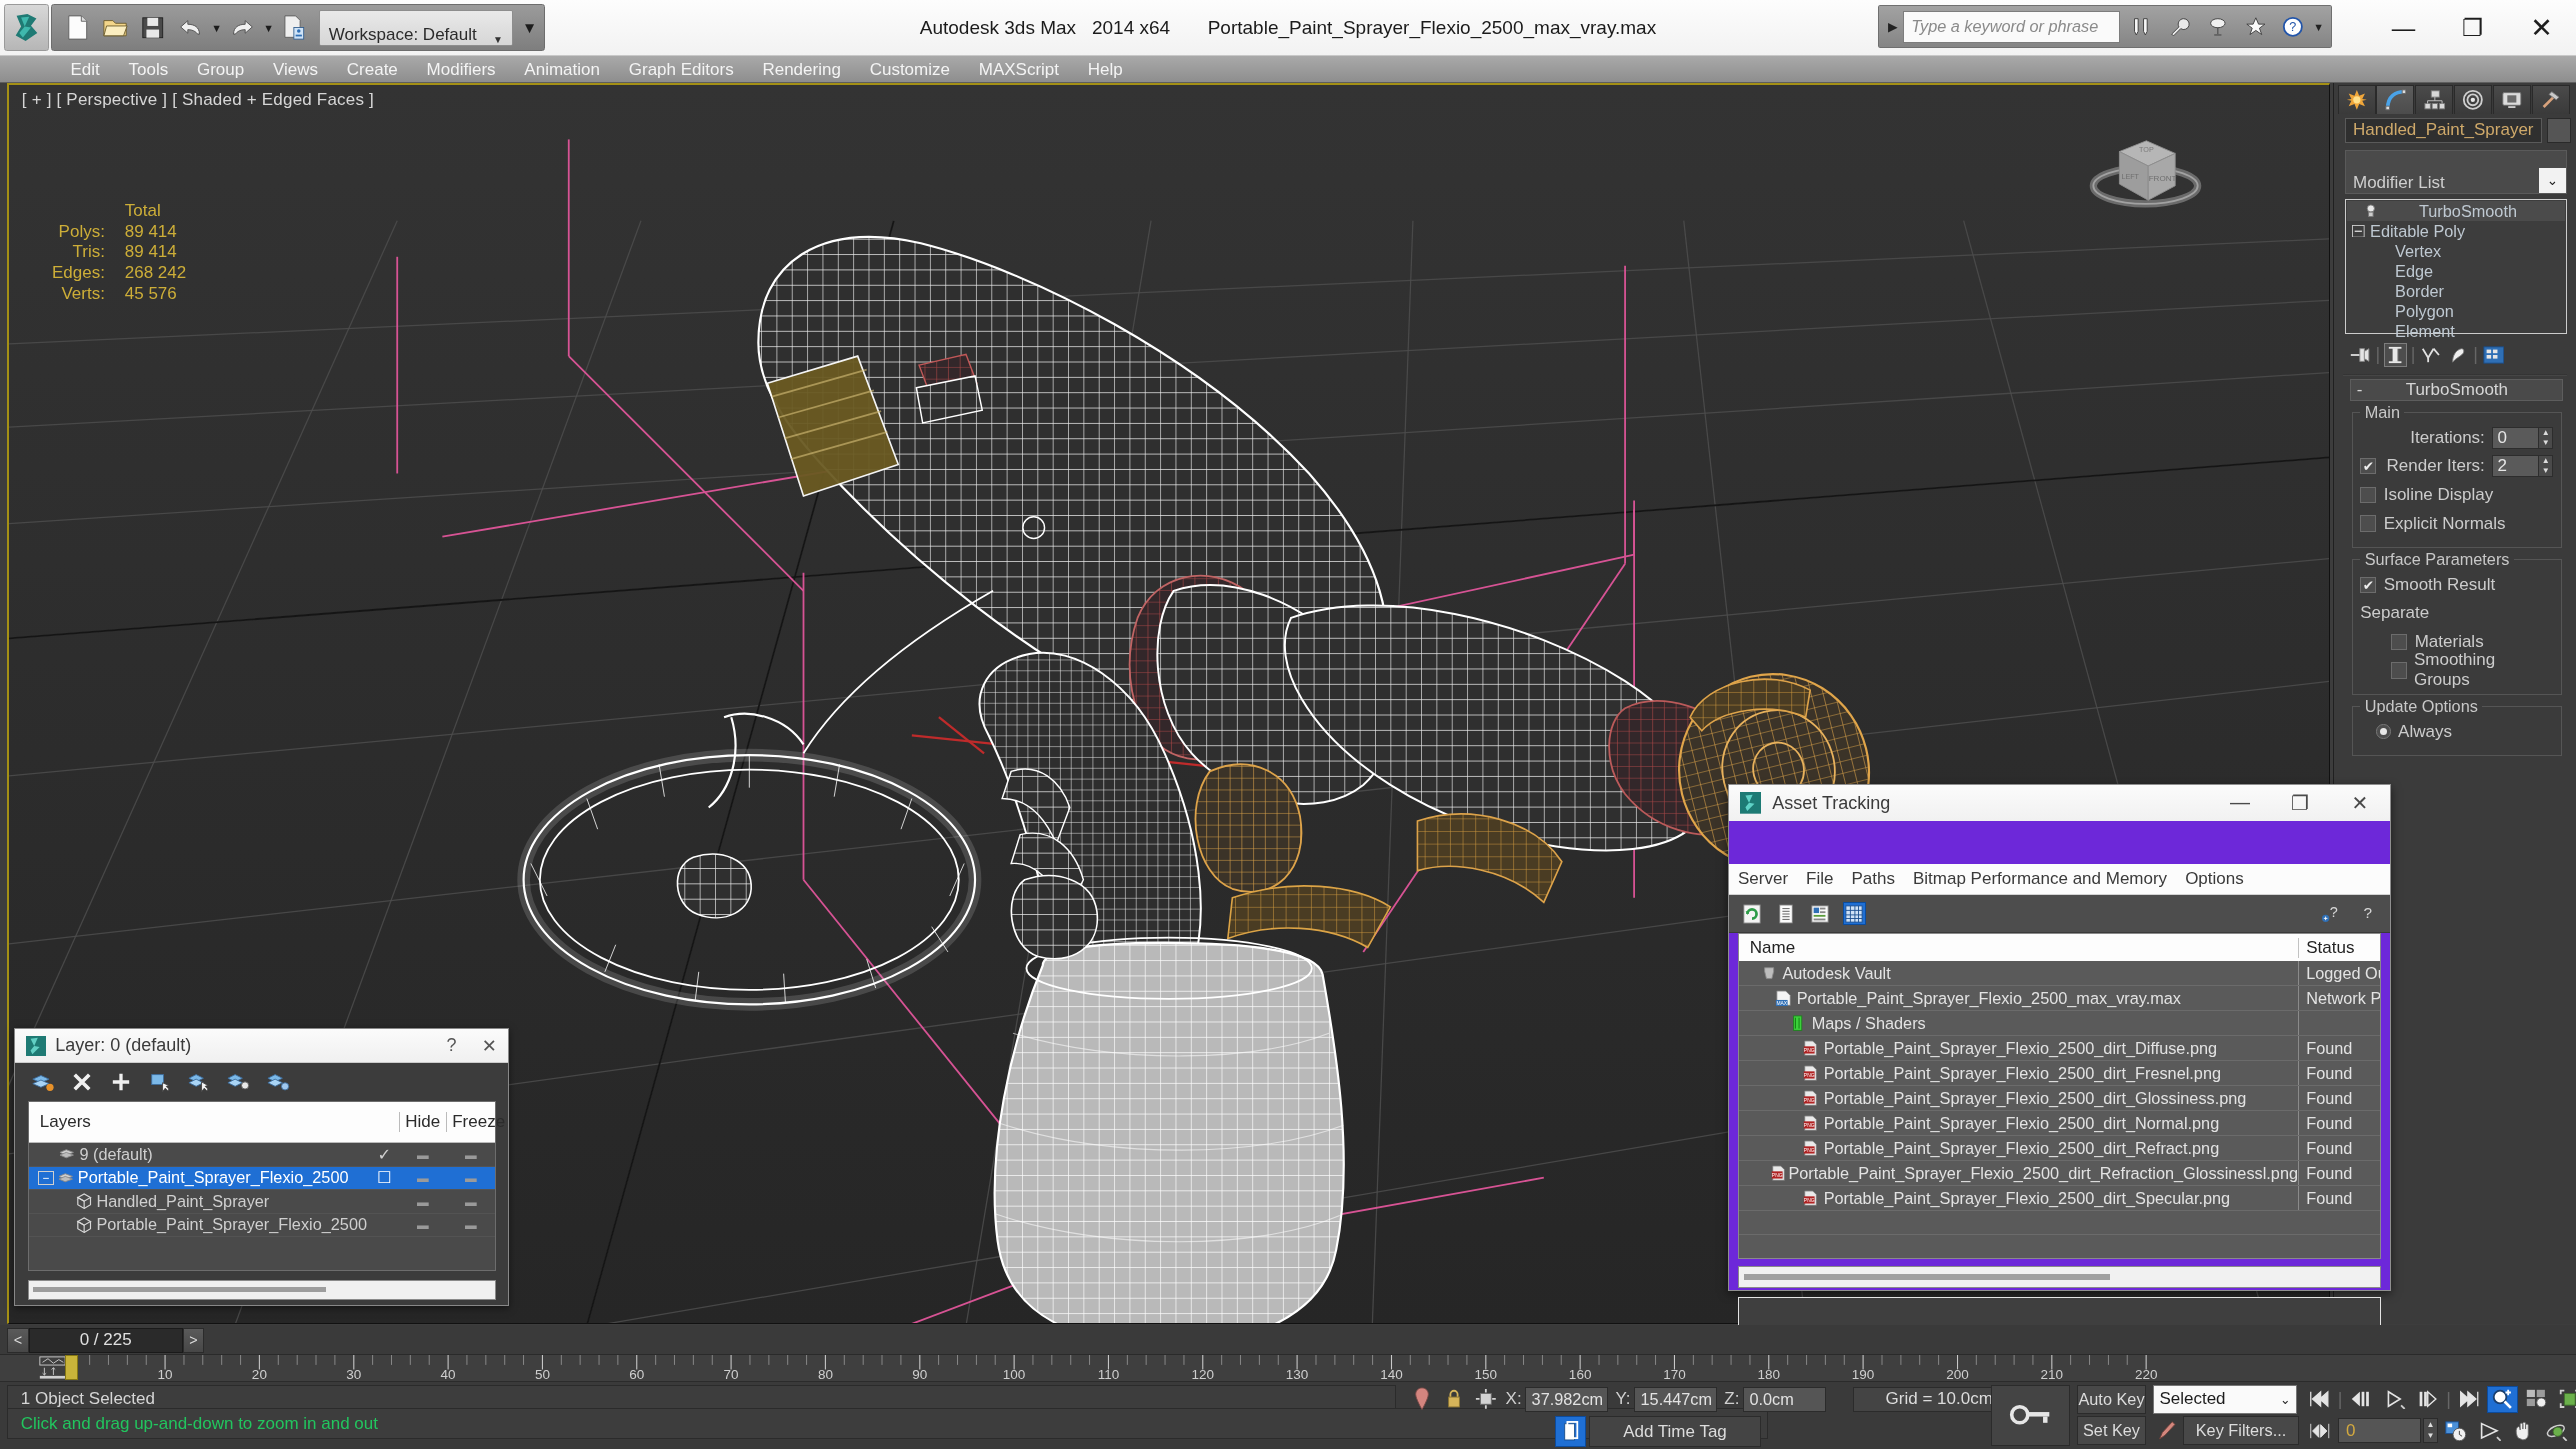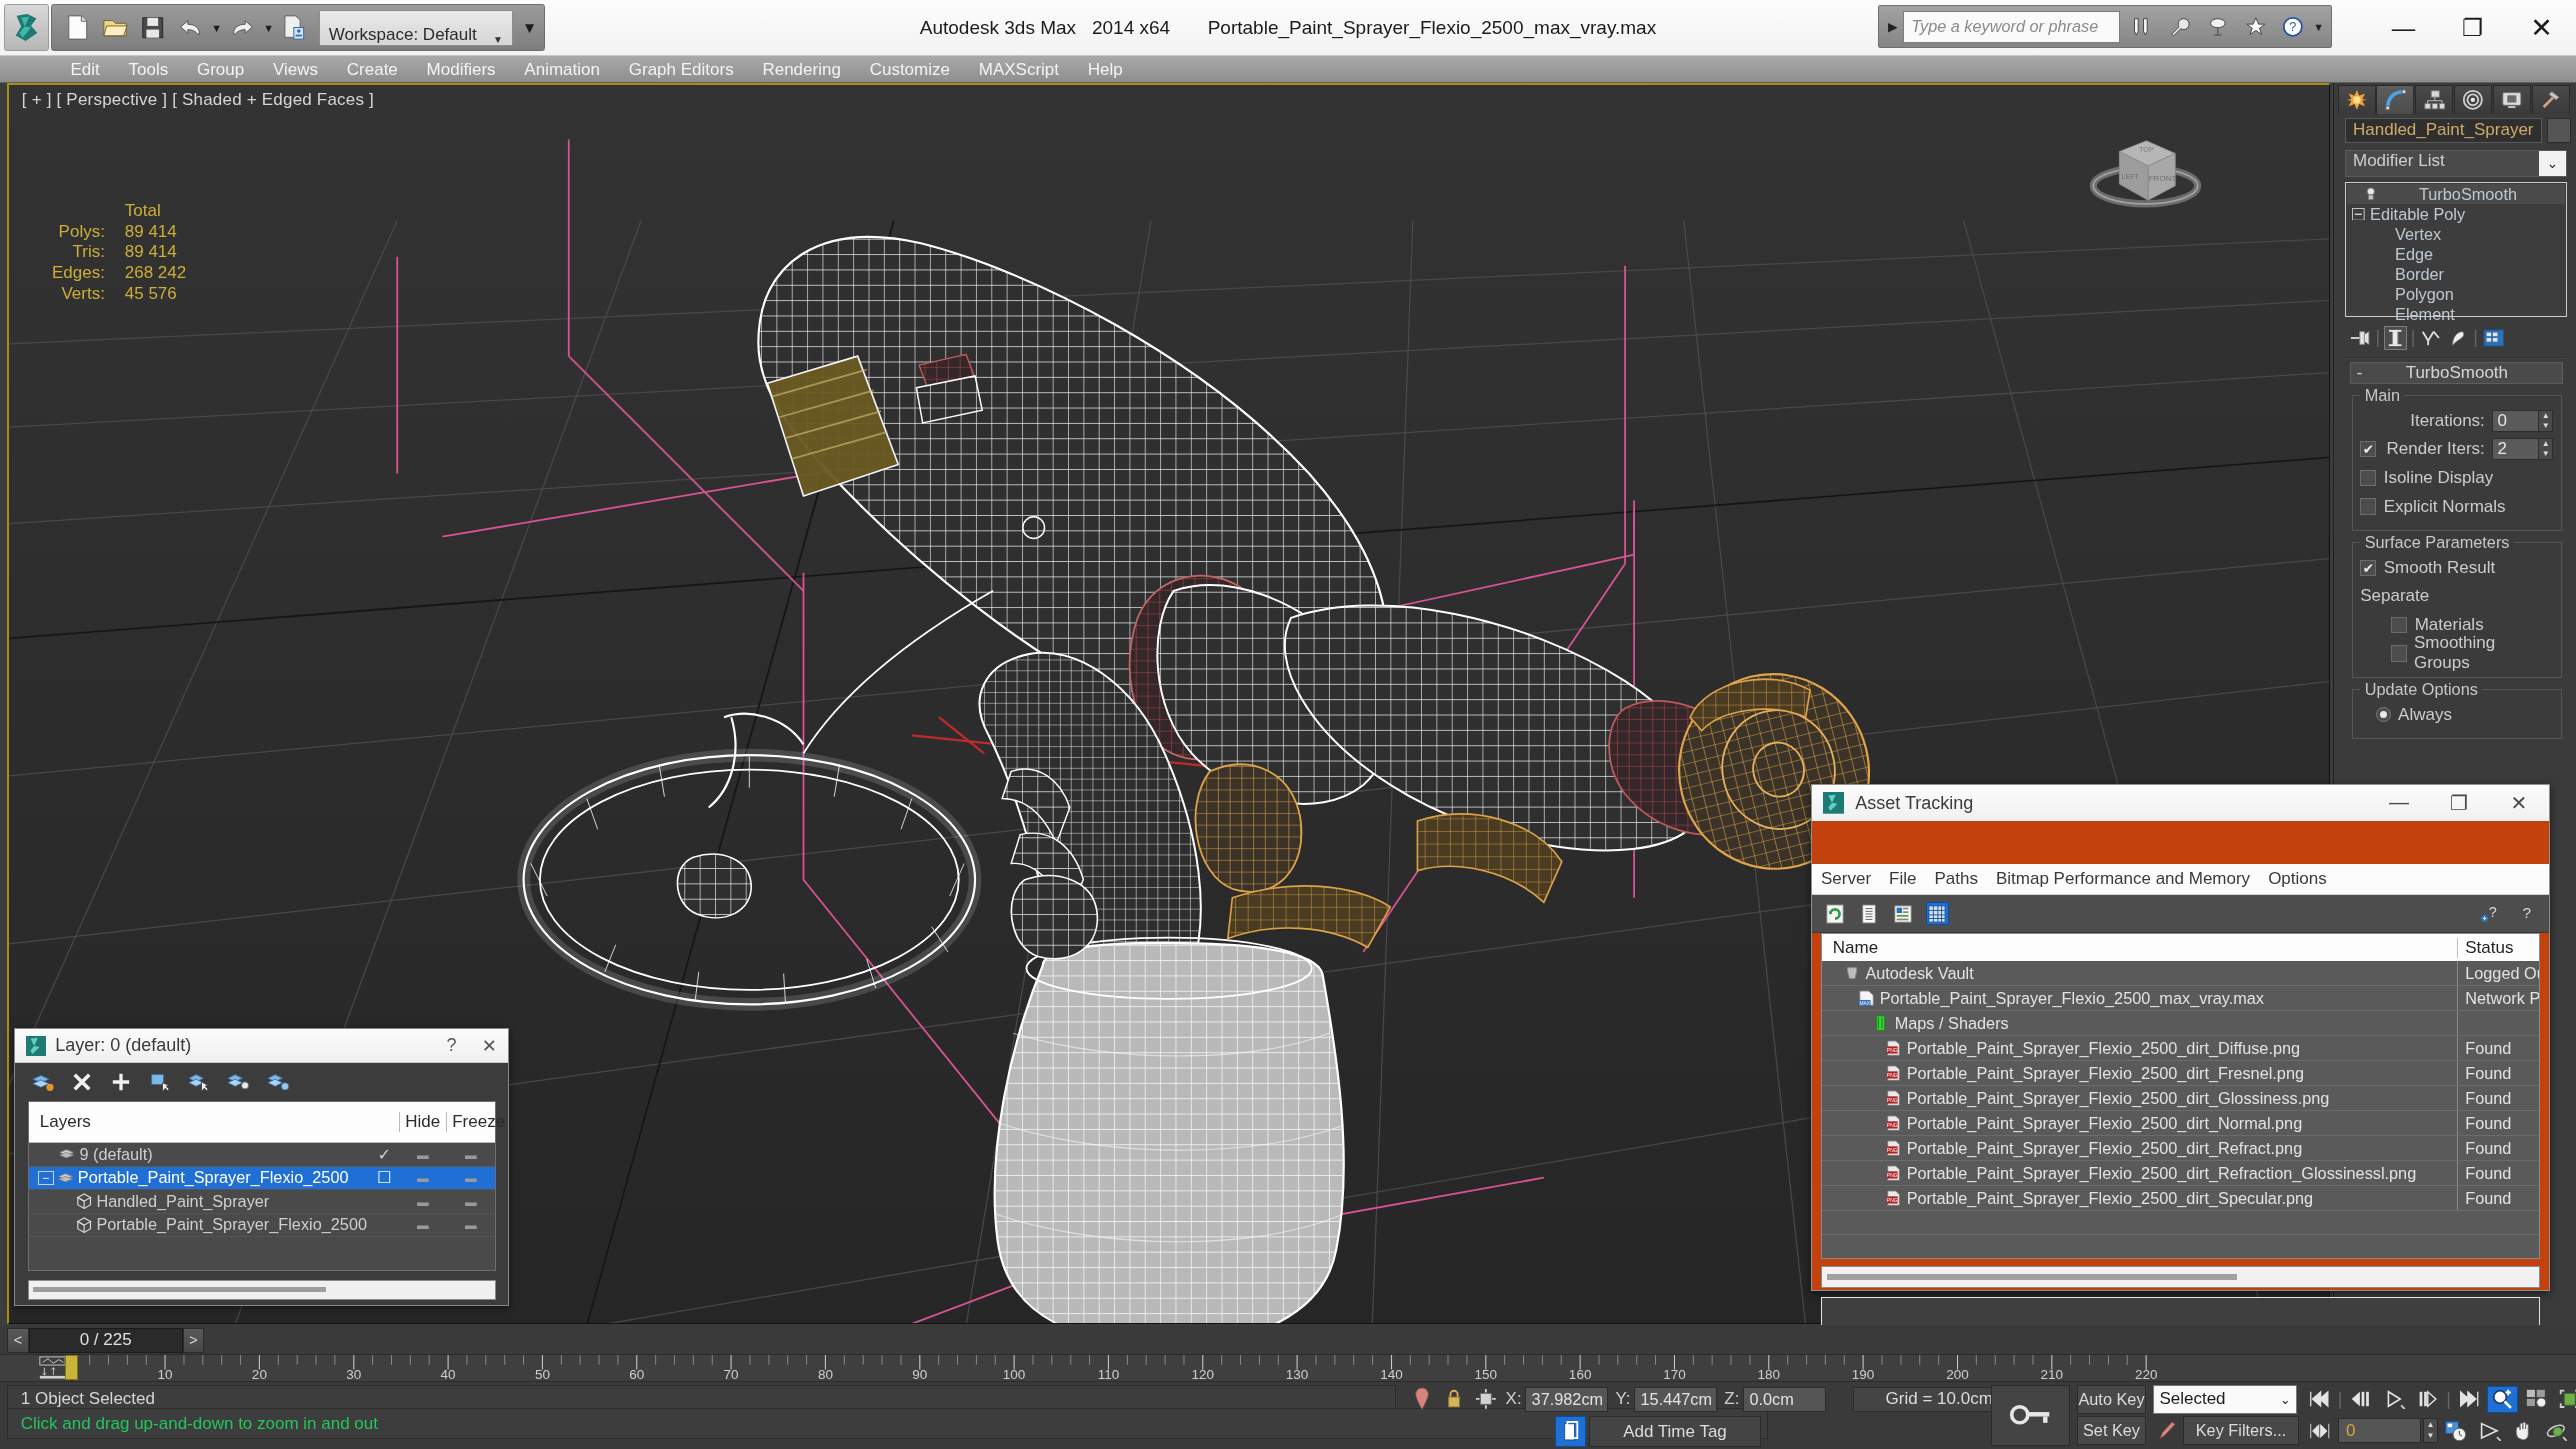--- a/index.html
+++ b/index.html
@@ -113,22 +113,22 @@
   }
   .cp-tab.active { background:linear-gradient(#5d5d5d,#4c4c4c); }
   .cp-namerow { display:flex; align-items:center; padding:3.6px 5.4px 1.8px 10.8px; }
   .cp-name {
     flex:1; height:25px; background:#2f2f2f; border:0.9px solid #5a5a5a;
     color:#cfa96a; font-size:17px; padding:0 7.2px; display:flex; align-items:center;
   }
   .cp-swatch { width:27px; height:25px; background:#555; border:0.9px solid #2a2a2a;
     margin-left:5.4px; }
   .cp-modlist {
-    margin:5.4px 9px 0 10.8px; height:27px; background:#4a4a4a;
-    border:0.9px solid #5a5a5a; display:flex; align-items:flex-start;
+    margin:5.4px 9px 0 10.8px; height:44px; background:#4a4a4a;
+    border:0.9px solid #5a5a5a; display:flex; align-items:flex-end;
     justify-content:space-between; color:#cfcfcf; font-size:17px; padding-left:7.2px;
   }
   .cp-modlist .chev { width:27px; height:25px; background:#f2f2f2; color:#222;
     display:flex; align-items:center; justify-content:center; font-size:13.5px; }
   .cp-stack {
     margin:5.4px 9px 0 10.8px; background:#3d3d3d; border:0.9px solid #cccccc;
     height:135px; padding:0.9px;
   }
   .cp-stack-row { height:20px; display:flex; align-items:center;
     color:#bfc9d2; font-size:16.3px; padding-left:5.4px; }
@@ -202,22 +202,22 @@
   .ld-row .c2 { width:29px; text-align:center; }
   .ld-row .c3,.ld-row .c4 { width:47px; text-align:center; color:#9a9a9a;
     letter-spacing:-0.9px; font-size:11.7px; }
   .ld-row .c4 { width:49px; }
   .ld-hscroll { margin:9px 12.6px 0 12.6px; height:20px; background:#f0f0f0;
     border:0.9px solid #8a8a8a; display:flex; align-items:center; padding:0 3.6px; }
   .ld-hscroll i { display:block; height:5.4px; width:64%; background:#9d9d9d; }
 
   
   .assetdlg {
-    position:absolute; left:1811px; top:784px; width:739px; height:507px;
-    background:#c2410c; border:0.9px solid #8f8f8f;
+    position:absolute; left:1728px; top:784px; width:663px; height:507px;
+    background:#6d28d9; border:0.9px solid #8f8f8f;
     box-shadow:0 2.7px 9px rgba(0,0,0,.55);
   }
   .ad-title { height:36px; background:linear-gradient(#fbfbfb,#f1f1f1);
     display:flex; align-items:center; padding-left:10.8px; color:#3b3b3b;
     font-size:18px; }
   .ad-title .txt { margin-left:10.8px; }
   .ad-title .btns { margin-left:auto; display:flex; }
   .ad-title .btns span { width:60px; text-align:center; color:#4a4a4a; font-size:20px; }
   .ad-menu { height:31px; background:#fcfcfc; display:flex; align-items:center;
     color:#3a3a3a; font-size:17px; border-bottom:0.9px solid #d3d3d3;margin-top:43px; }

